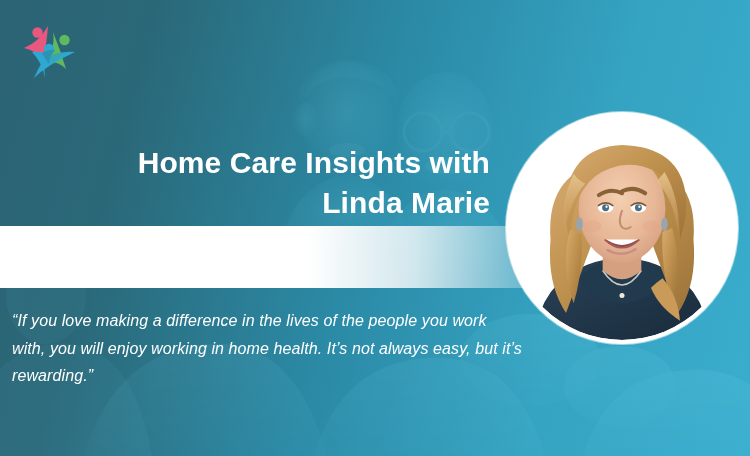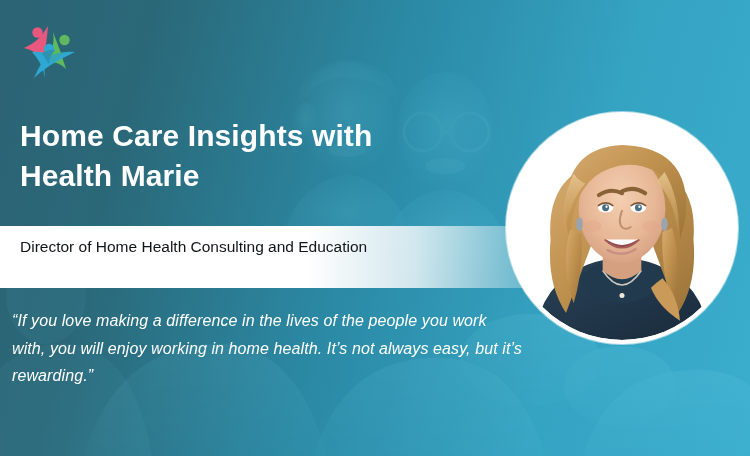--- a/index.html
+++ b/index.html
@@ -41,25 +41,26 @@
   }
 
   
   #logo {
     position:absolute; left:18px; top:22px;
     width:66px; height:56px;
   }
 
   
   #headline {
-    position:absolute; left:20px; top:118px;
+    position:absolute; left:20px; top:145px;
     width:470px;
     color:#ffffff;
     line-height:1.22;
     letter-spacing:.1px;
+    text-align:right;
   }
   #headline .l1 { display:block; font-size:30px; font-weight:600; }
   #headline .l2 { display:block; font-size:30px; font-weight:bold; margin-top:3px; }
 
   
   #cred-band {
     position:absolute; left:0; top:226px;
     width:560px; height:62px;
     background:linear-gradient(to right,
        rgba(255,255,255,1) 0%,
@@ -175,26 +176,25 @@
     <circle cx="31" cy="27" r="5.2" fill="#2ea8d3"></circle>
     <path d="M57 30 q-20 -2 -33 10 q-4 7 -8 16 q13 -13 41 -26 z" fill="#2ea8d3"></path>
     <path d="M14 30 q10 10 13 26 q-2 -16 4 -24 q-9 -3 -17 -2 z" fill="#2ea8d3"></path>
 
     <path d="M24 31 q7 -4 13 -3 q-5 6 -6 14 q-5 -7 -7 -11 z" fill="#2b8fae" opacity=".85"></path>
     <path d="M33 33 q8 -3 14 -2 q-9 5 -13 11 q0 -5 -1 -9 z" fill="#3fa59a" opacity=".6"></path>
   </svg>
 
   <div id="headline">
     <span class="l1">Home Care Insights with</span>
-    <span class="l2">Health Marie</span>
+    <span class="l2">Linda Marie</span>
   </div>
 
   <div id="cred-band"></div>
   <div id="cred-text">
-    <span>Director of Home Health Consulting and Education</span>
   </div>
 
   <div id="quote">“If you love making a difference in the lives of the people you work with, you will enjoy working in home health. It’s not always easy, but it’s rewarding.”</div>
 
   <div id="portrait">
     <svg viewBox="0 0 232 232" aria-hidden="true">
       <defs>
         <radialGradient id="skin" cx="48%" cy="40%" r="62%">
           <stop offset="0%" stop-color="#f3cfb1"></stop>
           <stop offset="65%" stop-color="#e7b796"></stop>

